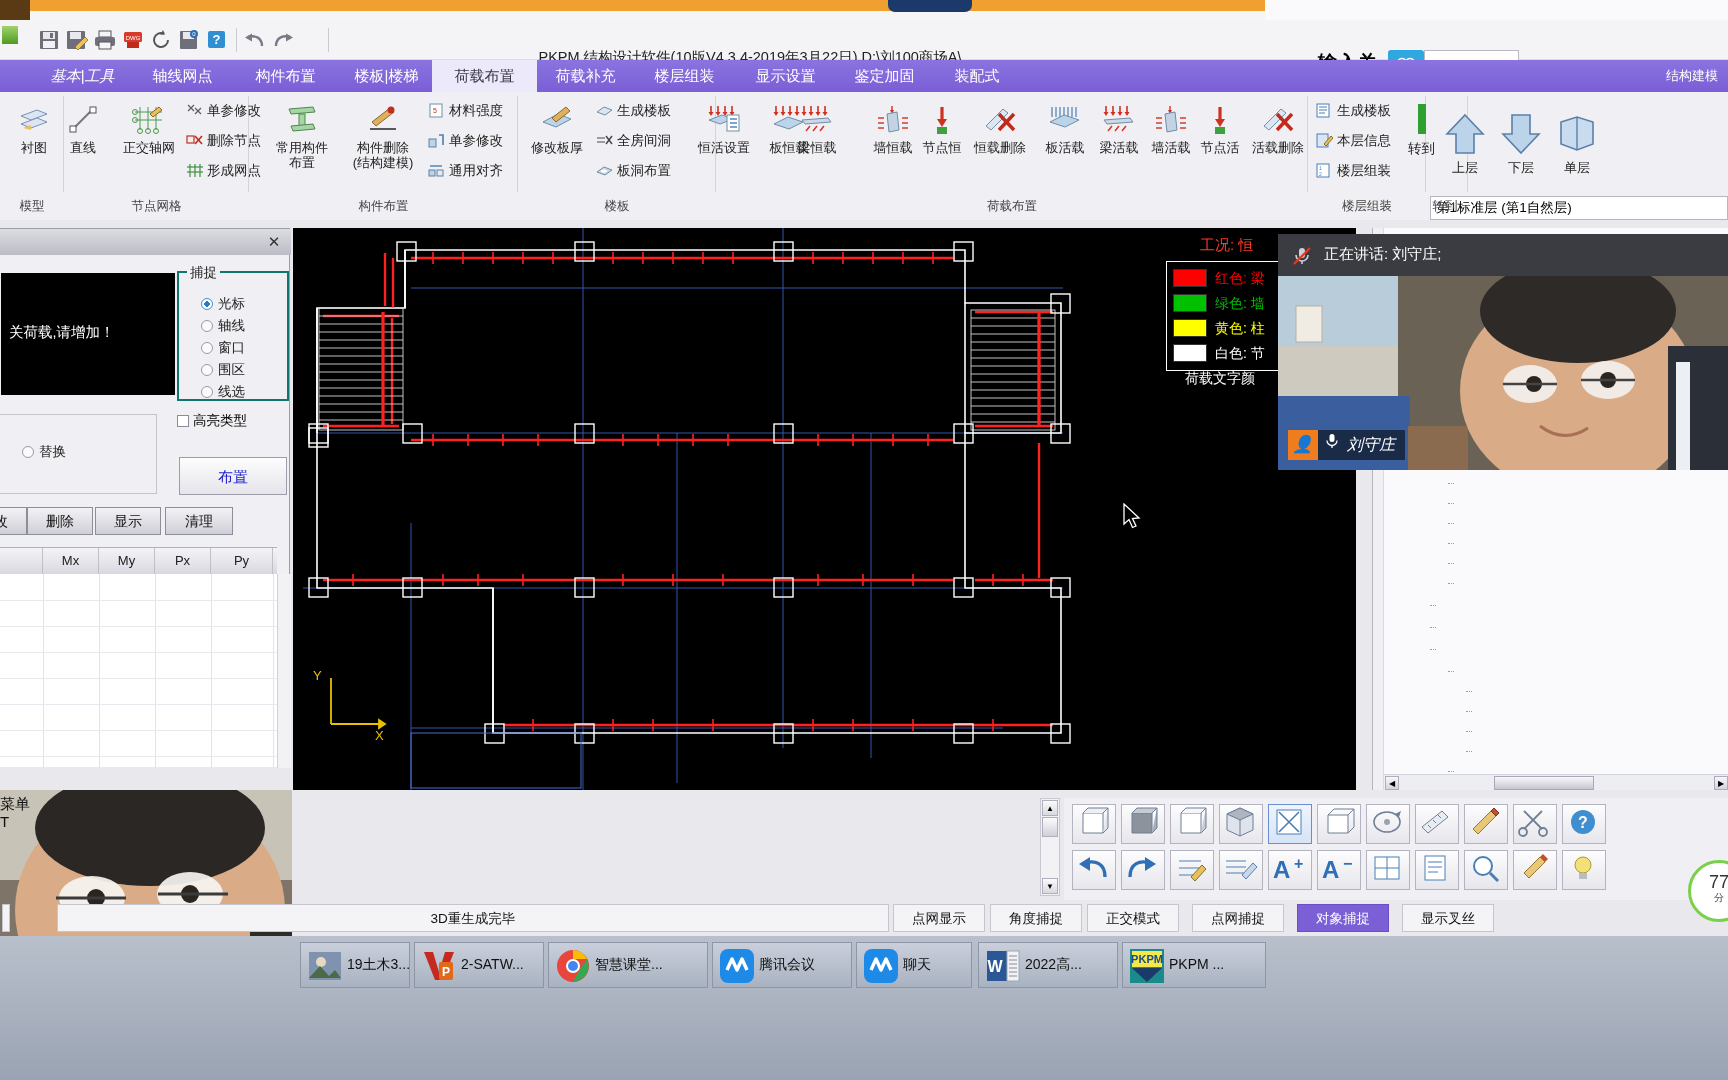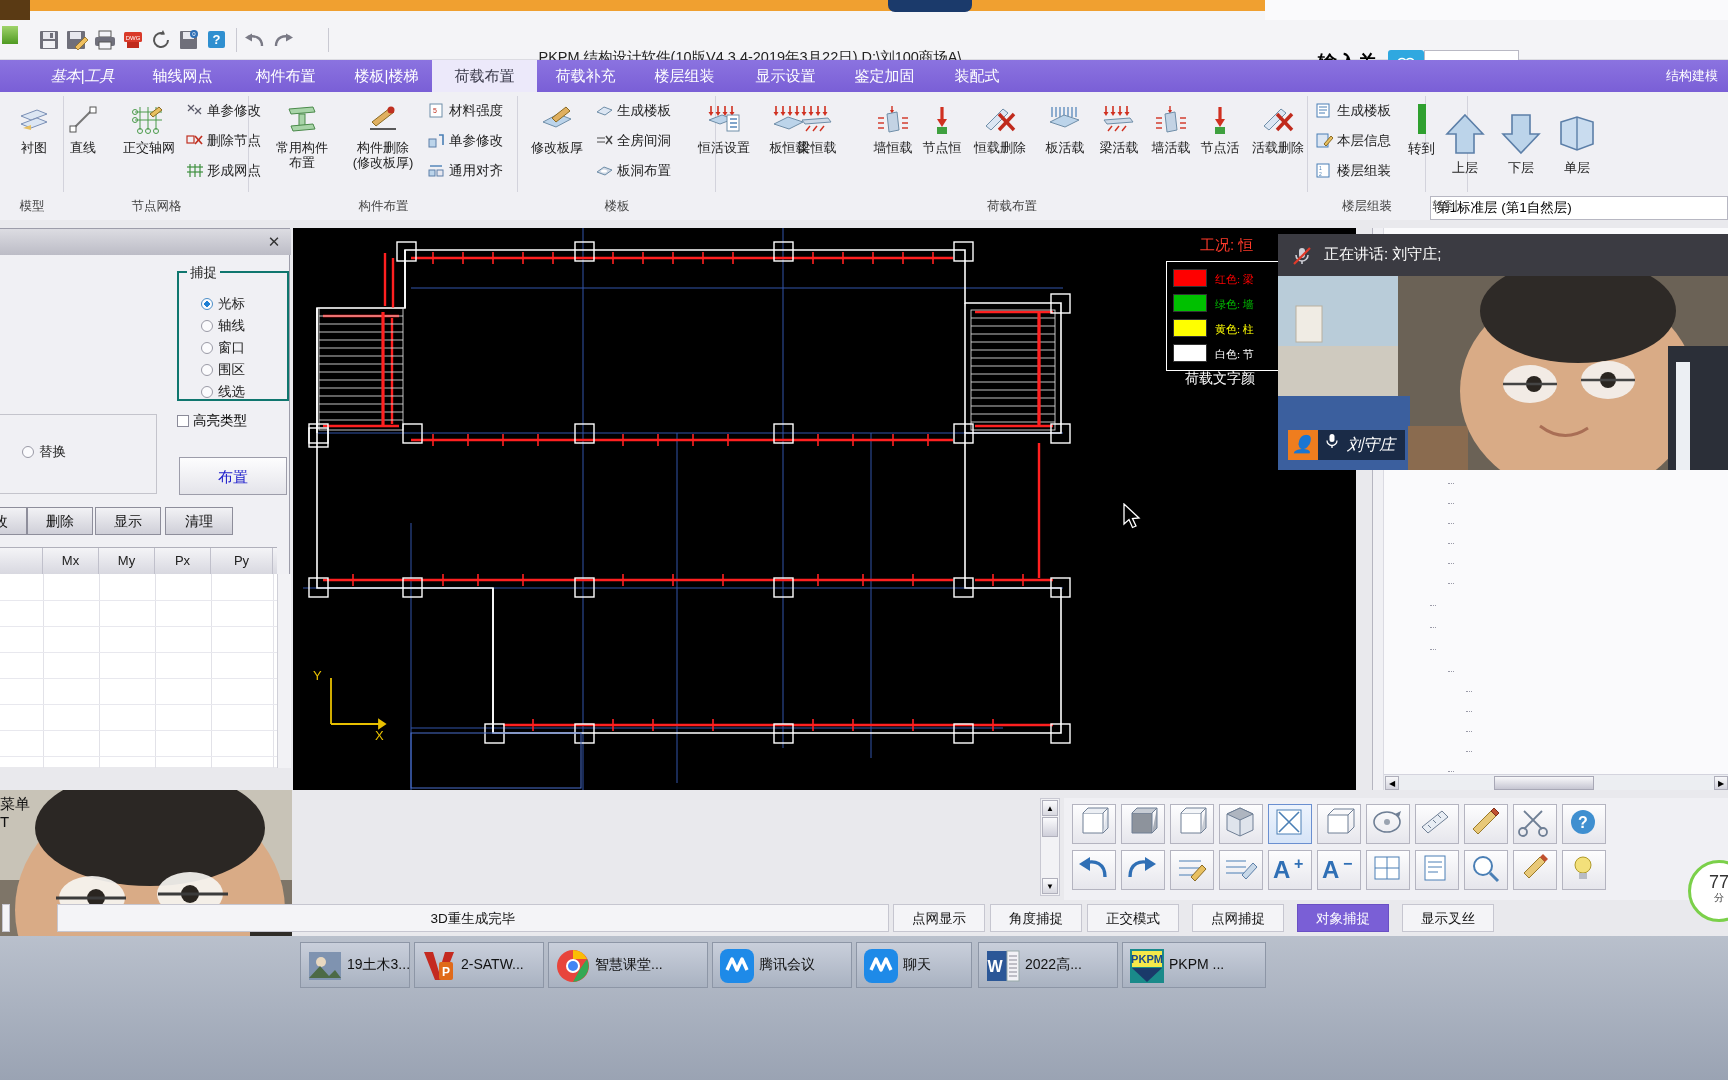--- a/index.html
+++ b/index.html
@@ -114,21 +114,21 @@
     background:#eceef2; border:1px solid #c8c8d2; }
   #lp-hscroll .thumb { position:absolute; left:1px; top:1px; width:240px; height:10px;
     background:linear-gradient(#f6f6f9,#c6c6d2); border:1px solid #a8a8b6; }
 
   
   #canvas { position:absolute; left:293px; top:228px; width:1063px; height:562px;
     background:#000; overflow:hidden; }
   #canvas svg { position:absolute; left:0; top:0; }
   #legend { position:absolute; left:1166px; top:261px; width:190px; height:110px;
     border:1px solid #fff; }
-  .lgrow { position:absolute; left:6px; font-size:11px; white-space:nowrap;font-family:Liberation Serif, serif; }
+  .lgrow { position:absolute; left:6px; font-size:14px; white-space:nowrap; }
   .lgrow .sw { display:inline-block; width:34px; height:18px;
     vertical-align:-4px; margin-right:8px; border:1px solid #333; }
   #workcase { position:absolute; left:1200px; top:236px; font-size:15px; color:#ff3a2a;
     white-space:nowrap; }
   #loadtext { position:absolute; left:1185px; top:370px; font-size:14px; color:#fff;
     white-space:nowrap; }
   #cursor { position:absolute; left:1123px; top:503px; }
 
   
   #treepanel { position:absolute; left:1372px; top:228px; width:356px; height:562px;
@@ -518,20 +518,23 @@
 
 <div id="cursor">
   <svg width="20" height="28" viewBox="0 0 20 28">
       <path d="M1 1 L1 21 L6 16.5 L9.5 24.5 L13 23 L9.5 15.5 L16 15 Z" fill="#000" stroke="#fff" stroke-width="1.3"></path>
     </svg>
 </div>
 
 <div id="leftpanel">
   <div id="lp-title">布置</div>
   <div id="lp-close">✕</div>
+  <div id="lp-preview">
+    <span>关荷载,请增加！</span>
+  </div>
   <div id="grp-capture">
     <div class="gt">捕捉</div>
   <div class="radio" style="top: 22px;"><span class="dot on"></span><span>光标</span></div>
       <div class="radio" style="top: 44px;"><span class="dot"></span><span>轴线</span></div>
       <div class="radio" style="top: 66px;"><span class="dot"></span><span>窗口</span></div>
       <div class="radio" style="top: 88px;"><span class="dot"></span><span>围区</span></div>
       <div class="radio" style="top: 110px;"><span class="dot"></span><span>线选</span></div>
     </div>
   <div id="grp-replace">
 
@@ -922,21 +925,21 @@
     </span>
   </div>
 <div class="bigbtn" style="left: 341px; width: 84px; top: 104px;">
     <span class="ic"><svg width="34" height="32" viewBox="0 0 34 32">
         <path d="M6 18 L24 4 L28 8 L10 22 Z" fill="#e0b060" stroke="#8a6a22"></path>
         <circle cx="25" cy="6" r="3.5" fill="#c03020"></circle>
         <line x1="4" y1="25" x2="30" y2="25" stroke="#333" stroke-width="1.6"></line>
       </svg></span>
     <span class="tx">
       <span style="display:block">构件删除</span>
-      <span style="display:block">(修改板厚)</span>
+      <span style="display:block">(结构建模)</span>
     </span>
   </div>
 <div class="bigbtn" style="left: 520px; width: 74px; top: 104px;">
     <span class="ic"><svg width="34" height="32" viewBox="0 0 34 32">
         <path d="M3 18 L18 10 L31 15 L16 23 Z" fill="#bcd4ea" stroke="#6f8ea8"></path>
         <path d="M12 14 L26 3 L30 7 L16 18 Z" fill="#e0b060" stroke="#8a6a22"></path>
       </svg></span>
     <span class="tx">
       <span style="display:block">修改板厚</span>
     </span>

